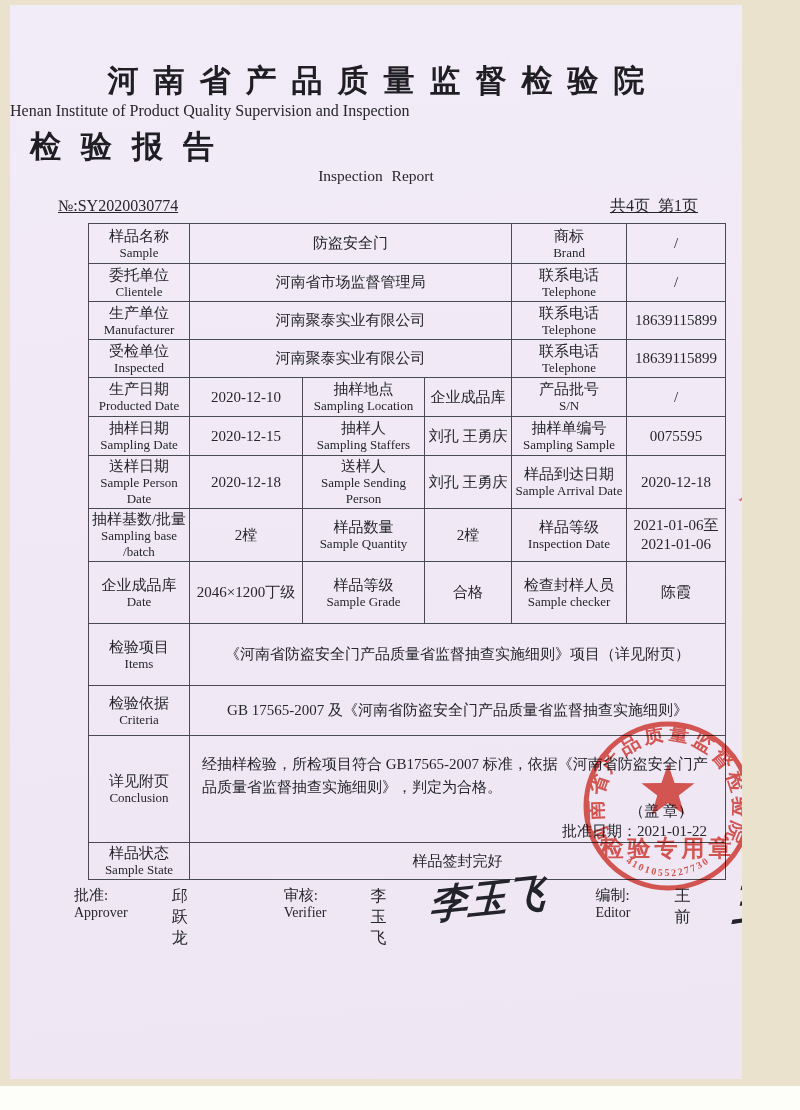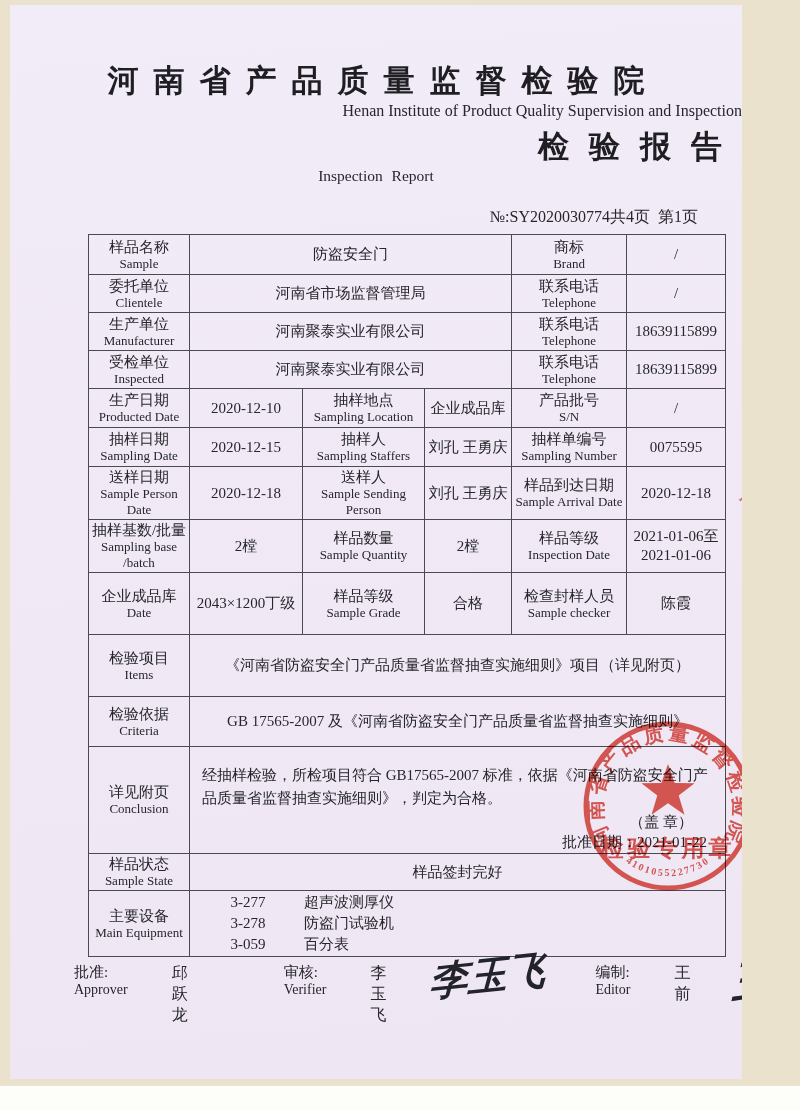--- a/index.html
+++ b/index.html
@@ -13,29 +13,29 @@
   .paper{
     position:absolute;left:10px;top:5px;width:732px;height:1074px;
     background:linear-gradient(176deg,#f2ecf8 0%,#f0e9f5 55%,#eee6f2 100%);
     overflow:hidden;
   }
   
   .org-cn{
     margin:58px 0 0 0;text-align:center;font-size:31px;line-height:36px;font-weight:bold;
     letter-spacing:15px;padding-left:15px;color:#1e1e23;
   }
-  .org-en{margin-top:2px;text-align:right;font-size:16px;line-height:20px;}
+  .org-en{margin-top:2px;text-align:left;font-size:16px;line-height:20px;}
   .title-cn{
-    margin:9px 0 0 0;text-align:right;font-size:31px;line-height:34px;font-weight:bold;
+    margin:9px 0 0 0;text-align:left;font-size:31px;line-height:34px;font-weight:bold;
     letter-spacing:20px;padding-left:20px;color:#1e1e23;
   }
   .title-en{margin-top:2px;text-align:center;font-size:15.5px;line-height:19px;word-spacing:5px;}
   .meta-row{
-    margin-top:22px;display:flex;justify-content:flex-end;
-    padding:0 44px 0 48px;font-size:16px;line-height:19px;
+    margin-top:11px;display:flex;justify-content:space-between;
+    padding:0 44px 0 48px;font-size:16px;line-height:19px;text-decoration:underline;
   }
   .meta-row .pages{white-space:pre;}
   
   table.rpt{
     border-collapse:collapse;table-layout:fixed;width:637px;margin:8px 0 0 78px;
     font-size:15px;
   }
   table.rpt td{
     border:1px solid #4a4a52;padding:1px 2px;vertical-align:middle;text-align:center;
     overflow:hidden;
@@ -183,21 +183,21 @@
             <div class="en">Sampling Date</div>
           </td>
       <td class="val">2020-12-15</td>
       <td>
             <div class="cn">抽样人</div>
             <div class="en">Sampling Staffers</div>
           </td>
       <td class="val">刘孔 王勇庆</td>
       <td>
             <div class="cn">抽样单编号</div>
-            <div class="en">Sampling Number</div>
+            <div class="en">Sampling Sample</div>
           </td>
       <td class="val">0075595</td>
     </tr>
 
     <tr class="h53">
       <td>
             <div class="cn">送样日期</div>
             <div class="en">Sample Person Date</div>
           </td>
       <td class="val">2020-12-18</td>
@@ -230,21 +230,21 @@
           </td>
       <td class="val pre">2021-01-06至
 2021-01-06</td>
     </tr>
 
     <tr class="h62">
       <td>
             <div class="cn">企业成品库</div>
             <div class="en">Date</div>
           </td>
-      <td class="val">2043×1200丁级</td>
+      <td class="val">2046×1200丁级</td>
       <td>
             <div class="cn">样品等级</div>
             <div class="en">Sample Grade</div>
           </td>
       <td class="val">合格</td>
       <td>
             <div class="cn">检查封样人员</div>
             <div class="en">Sample checker</div>
           </td>
       <td class="val">陈霞</td>
@@ -279,40 +279,20 @@
     </tr>
 
     <tr class="h35">
       <td>
             <div class="cn">样品状态</div>
             <div class="en">Sample State</div>
           </td>
       <td class="val wide" colspan="5">样品签封完好</td>
     </tr>
 
-    <tr class="h65">
-      <td>
-            <div class="cn">主要设备</div>
-            <div class="en">Main Equipment</div>
-          </td>
-      <td class="equip" colspan="5">
-        <div class="equip-line">
-          <span class="equip-code">3-277</span>
-              <span>超声波测厚仪</span>
-        </div>
-        <div class="equip-line">
-          <span class="equip-code">3-278</span>
-              <span>防盗门试验机</span>
-        </div>
-        <div class="equip-line">
-          <span class="equip-code">3-059</span>
-              <span>百分表</span>
-        </div>
-      </td>
-    </tr>
 
   </tbody>
     </table>
 
   <div class="sign-row">
     <div class="sig-label">
       <div class="cn">批准:</div>
         <div class="en">Approver</div>
     </div>
     <span class="sig-name">邱跃龙</span>

